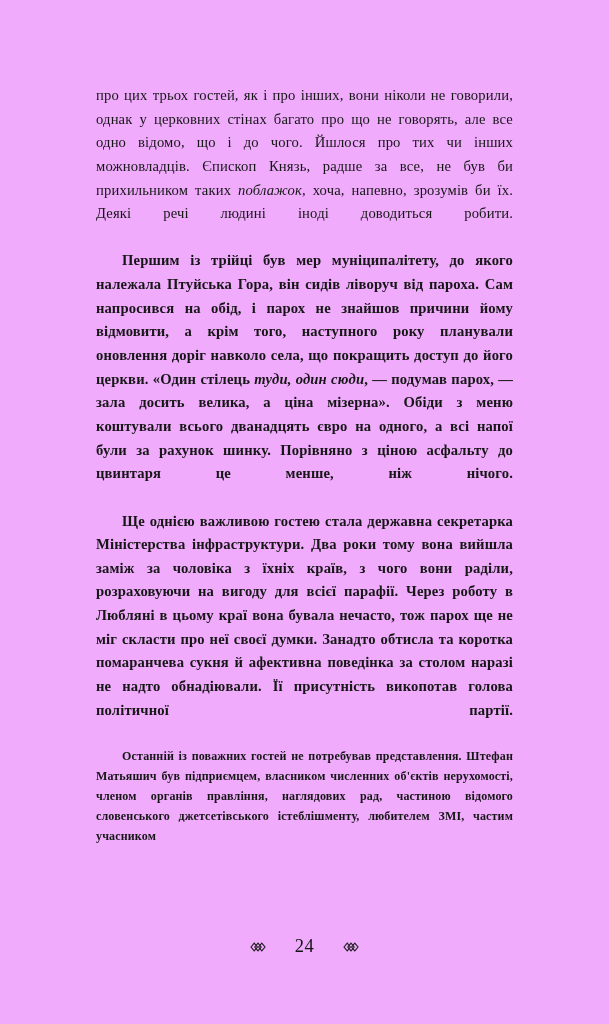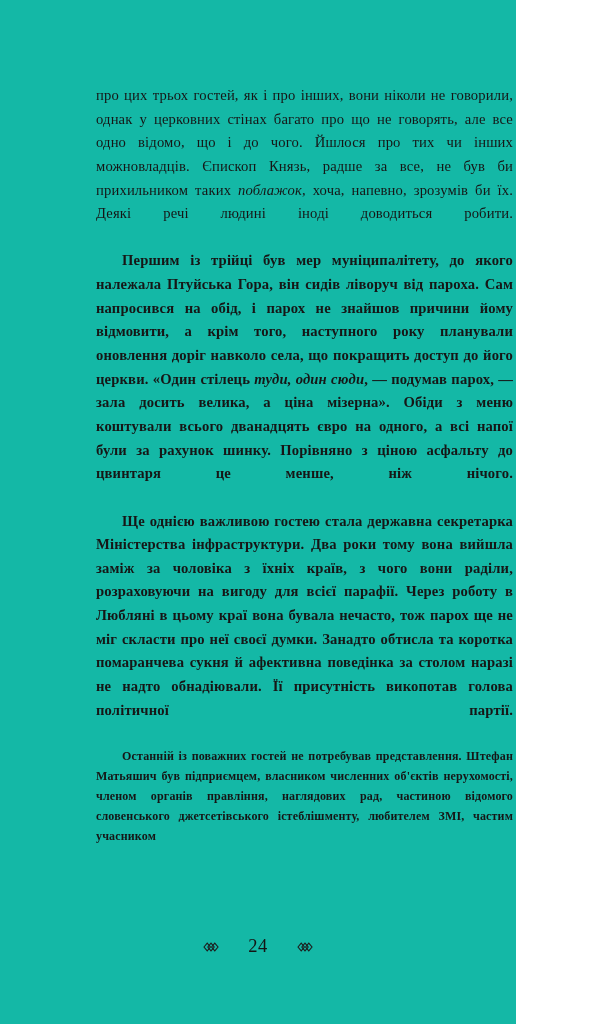--- a/index.html
+++ b/index.html
@@ -11,23 +11,23 @@
     width: 609px;
     height: 1024px;
     background: #ffffff;
     font-family: "Liberation Serif", "DejaVu Serif", serif;
     color: #1a1a1a;
     overflow: hidden;
   }
 
   #page {
     position: relative;
-    width: 516px;
+    width: 609px;
     height: 1024px;
-    background: #14b8a6;
+    background: #f0abfc;
     box-sizing: border-box;
   }
 
   #text-block {
     position: absolute;
     left: 96px;
     top: 84px;
     width: 417px;
   }
 

